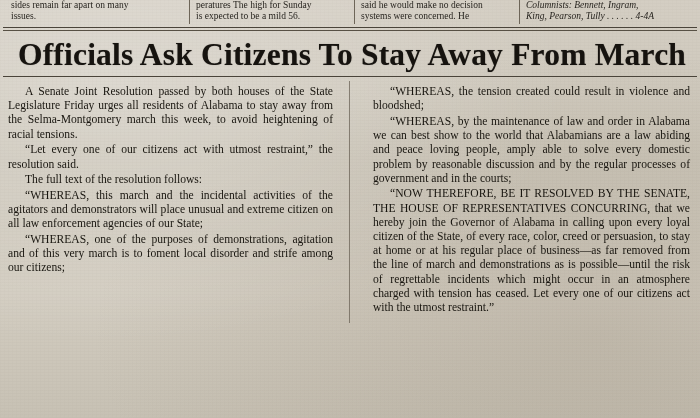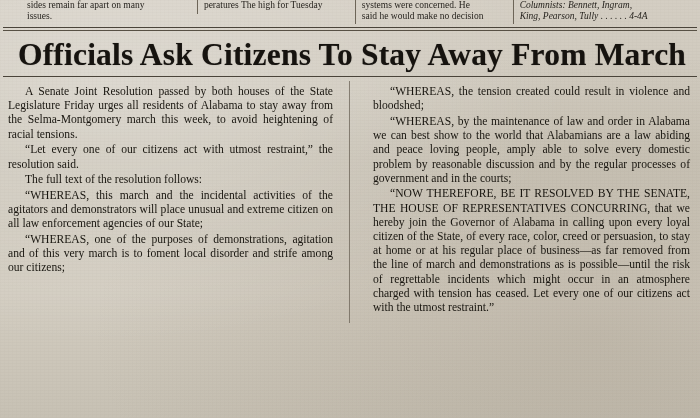--- a/index.html
+++ b/index.html
@@ -37,21 +37,21 @@
   .content {
     position: relative;
     z-index: 2;
   }
 
   
   .top-strip {
     display: flex;
     align-items: flex-start;
     height: 26px;
-    padding: 0 20px;
+    padding: 0 4px;
     overflow: hidden;
     font-size: 9.5px;
     line-height: 10.5px;
     color: #221f1a;
   }
   .top-col {
     position: relative;
     padding: 0 7px 0 7px;
     box-sizing: border-box;
   }
@@ -144,25 +144,26 @@
 <div class="noise"></div>
 
 <div class="content">
 
   <div class="top-strip">
     <div class="top-col tc1">
       <div>sides remain far apart on many</div>
       <div>issues.</div>
     </div>
     <div class="top-col tc2">
-      <div>peratures  The high for Tuesday</div>
+      <div>peratures  The high for Sunday</div>
+      <div>is expected to be a mild 56.</div>
     </div>
     <div class="top-col tc3">
+      <div>said he would make no decision</div>
       <div>systems   were   concerned.   He</div>
-      <div>said he would make no decision</div>
     </div>
     <div class="top-col tc4">
       <div>Columnists: Bennett, Ingram,</div>
       <div>King, Pearson, Tully . . . . . . 4-4A</div>
     </div>
   </div>
 
   <div class="rule-thin"></div>
   <div class="rule-gap"></div>
   <div class="rule-thin2"></div>

